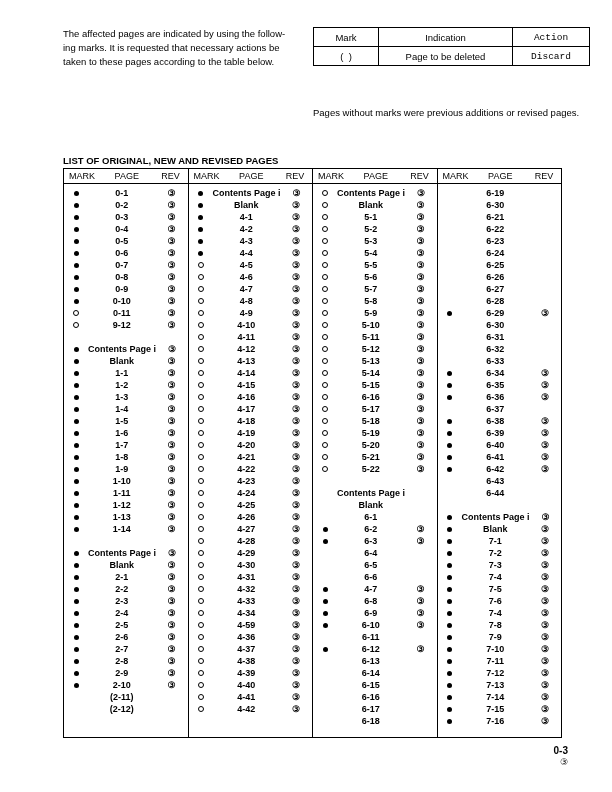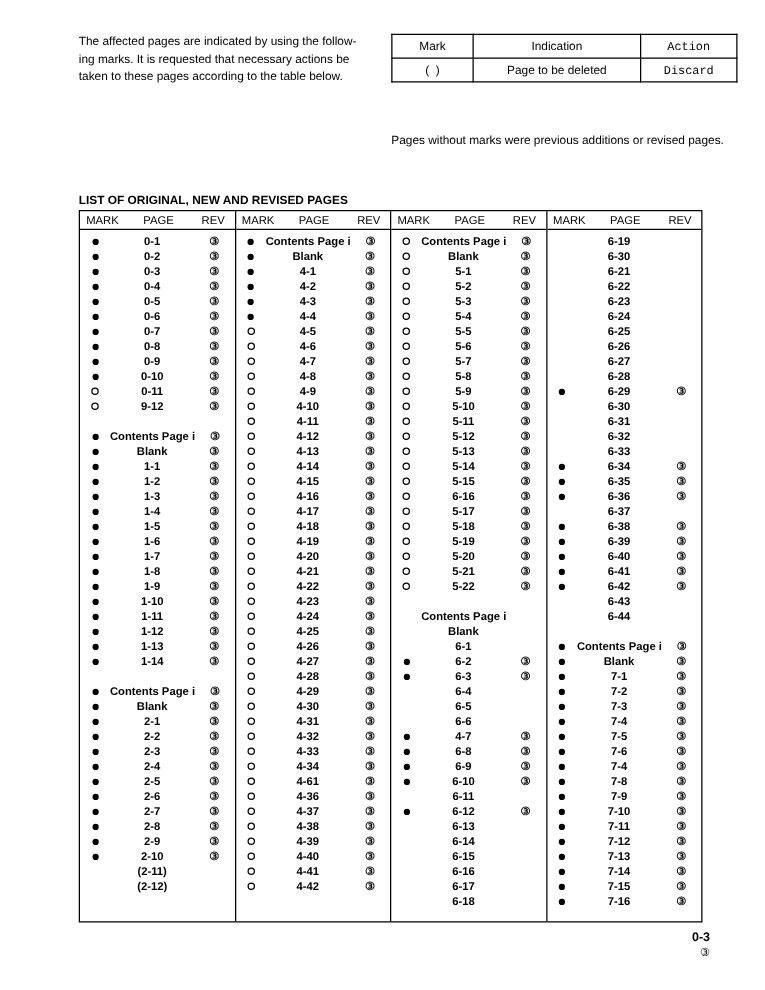--- a/index.html
+++ b/index.html
@@ -512,21 +512,21 @@
             <span class="ppage">4-33</span>
             <span class="prev">③</span>
           </div>
           <div class="prow">
             <span class="pmark"><span class="dot hollow"></span></span>
             <span class="ppage">4-34</span>
             <span class="prev">③</span>
           </div>
           <div class="prow">
             <span class="pmark"><span class="dot hollow"></span></span>
-            <span class="ppage">4-61</span>
+            <span class="ppage">4-59</span>
             <span class="prev">③</span>
           </div>
           <div class="prow">
             <span class="pmark"><span class="dot hollow"></span></span>
             <span class="ppage">4-36</span>
             <span class="prev">③</span>
           </div>
           <div class="prow">
             <span class="pmark"><span class="dot hollow"></span></span>
             <span class="ppage">4-37</span>

